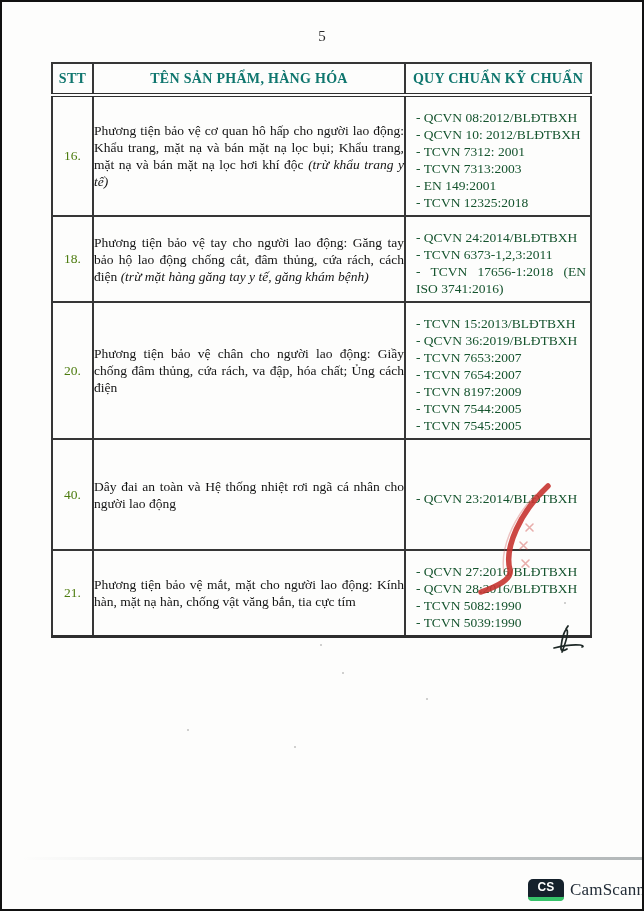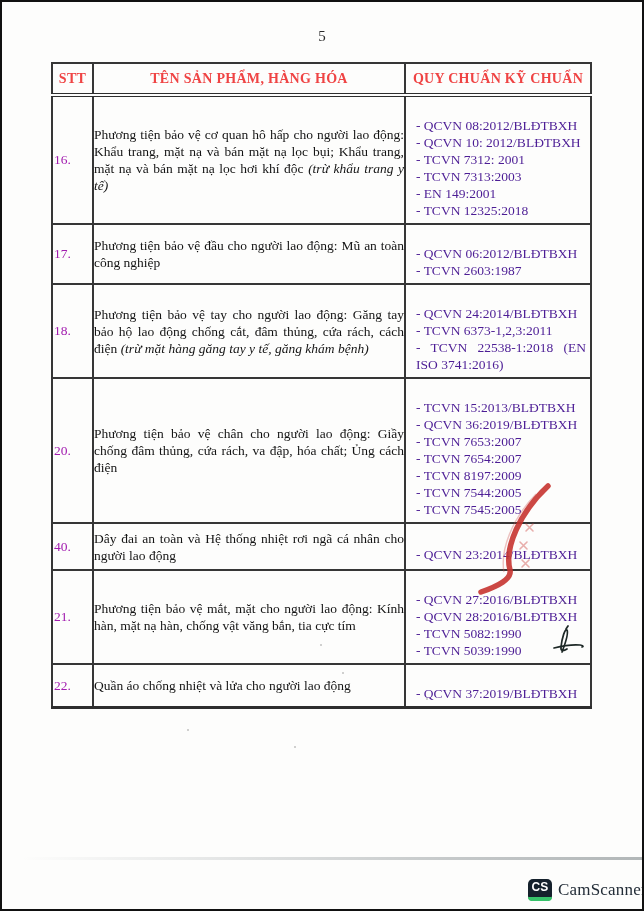--- a/index.html
+++ b/index.html
@@ -22,33 +22,33 @@
     width:539px;border-collapse:collapse;table-layout:fixed;
   }
   table.doc th,table.doc td{
     border:2px solid #363636;
     vertical-align:middle;
     box-sizing:border-box;
   }
   table.doc thead th{
     border-bottom:4px double #2e2e2e;
     font-size:14px;font-weight:bold;letter-spacing:.3px;
-    height:32px;text-align:center;padding:2px 2px;color:#ef4444;
+    height:32px;text-align:center;padding:2px 2px;color:#0f766e;
   }
   col.c1{width:41px}col.c2{width:312px}col.c3{width:186px}
   td.c-stt{
-    font-size:13.5px;color:#a21caf;
+    text-align:center;font-size:13.5px;color:#4d7c0f;
   }
   td.c-prod{
     padding:5px 0;font-size:13.5px;line-height:17px;
     text-align:justify;color:#141414;
   }
   td.c-prod .prod-note{font-style:italic;}
   td.c-std{
-    padding:20px 4px 4px 10px;font-size:13.5px;line-height:17px;color:#4c1d95;
+    padding:12px 4px 4px 10px;font-size:13.5px;line-height:17px;color:#14532d;
   }
   .std-line{text-align:justify;}
   #rows tr:nth-child(1) td{height:108px}
   #rows tr:nth-child(2) td{height:47px}
   #rows tr:nth-child(3) td{height:85px}
   #rows tr:nth-child(4) td{height:111px}
   #rows tr:nth-child(5) td{height:47px}
   #rows tr:nth-child(6) td{height:80px}
   #rows tr:nth-child(7) td{height:42px}
   table.doc tbody tr:last-child td{border-bottom:3px solid #2e2e2e;}
@@ -60,21 +60,21 @@
     position:absolute;left:20px;top:855px;width:624px;height:3px;
     background:linear-gradient(90deg,rgba(160,166,168,0) 0%,rgba(160,166,168,.25) 30%,rgba(130,138,141,.45) 68%,rgba(115,124,127,.55) 100%);
   }
   .speck{position:absolute;width:2px;height:2px;background:#777;opacity:.45;border-radius:50%;}
 
   .footer-brand{
     position:absolute;left:526px;top:876px;height:23px;
     display:flex;align-items:center;gap:6px;
   }
   .cs-icon{
-    position:relative;width:24px;height:22px;border-radius:5px;
+    position:relative;width:36px;height:22px;border-radius:5px;
     display:flex;align-items:flex-start;justify-content:center;text-align:center;
   }
   .cs-icon .cs-text{
     font-family:"Liberation Sans","DejaVu Sans",sans-serif;
     font-weight:bold;font-size:12px;color:#fff;line-height:17px;letter-spacing:.2px;
   }
   .cs-green{position:absolute;left:0;bottom:0;width:100%;height:4px;border-radius:0 0 5px 5px;}
   .brand-name{
     font-family:"Liberation Serif","DejaVu Serif",serif;
     font-size:17px;color:#222c37;letter-spacing:.2px;
@@ -107,36 +107,28 @@
       <td class="c-std">
             <div class="std-line">- QCVN 08:2012/BLĐTBXH</div>
             <div class="std-line">- QCVN 10: 2012/BLĐTBXH</div>
             <div class="std-line">- TCVN 7312: 2001</div>
             <div class="std-line">- TCVN 7313:2003</div>
             <div class="std-line">- EN 149:2001</div>
             <div class="std-line">- TCVN 12325:2018</div>
           </td>
     </tr>
 
-    <tr>
-      <td class="c-stt">17.</td>
-      <td class="c-prod"><span class="prod-main">Phương tiện bảo vệ đầu cho người lao động: Mũ an toàn công nghiệp</span></td>
-      <td class="c-std">
-            <div class="std-line">- QCVN 06:2012/BLĐTBXH</div>
-            <div class="std-line">- TCVN 2603:1987</div>
-          </td>
-    </tr>
 
     <tr>
       <td class="c-stt">18.</td>
       <td class="c-prod"><span class="prod-main">Phương tiện bảo vệ tay cho người lao động: Găng tay bảo hộ lao động chống cắt, đâm thủng, cứa rách, cách điện </span><span class="prod-note">(trừ mặt hàng găng tay y tế, găng khám bệnh)</span></td>
       <td class="c-std">
             <div class="std-line">- QCVN 24:2014/BLĐTBXH</div>
             <div class="std-line">- TCVN 6373-1,2,3:2011</div>
-            <div class="std-line">- TCVN 22538-1:2018 (EN ISO 3741:2016)</div>
+            <div class="std-line">- TCVN 17656-1:2018 (EN ISO 3741:2016)</div>
           </td>
     </tr>
 
     <tr>
       <td class="c-stt">20.</td>
       <td class="c-prod"><span class="prod-main">Phương tiện bảo vệ chân cho người lao động: Giầy chống đâm thủng, cứa rách, va đập, hóa chất; Ủng cách điện</span></td>
       <td class="c-std">
             <div class="std-line">- TCVN 15:2013/BLĐTBXH</div>
             <div class="std-line">- QCVN 36:2019/BLĐTBXH</div>
             <div class="std-line">- TCVN 7653:2007</div>
@@ -159,27 +151,20 @@
       <td class="c-stt">21.</td>
       <td class="c-prod"><span class="prod-main">Phương tiện bảo vệ mắt, mặt cho người lao động: Kính hàn, mặt nạ hàn, chống vật văng bắn, tia cực tím</span></td>
       <td class="c-std">
             <div class="std-line">- QCVN 27:2016/BLĐTBXH</div>
             <div class="std-line">- QCVN 28:2016/BLĐTBXH</div>
             <div class="std-line">- TCVN 5082:1990</div>
             <div class="std-line">- TCVN 5039:1990</div>
           </td>
     </tr>
 
-    <tr>
-      <td class="c-stt">22.</td>
-      <td class="c-prod"><span class="prod-main">Quần áo chống nhiệt và lửa cho người lao động</span></td>
-      <td class="c-std">
-            <div class="std-line">- QCVN 37:2019/BLĐTBXH</div>
-          </td>
-    </tr>
   </tbody>
   </table>
 
   <svg class="stamp" viewBox="0 0 170 145">
     <path d="M 86 14 C 58 40 42 76 48 98 C 50 107 36 114 19 120" fill="none" stroke="#c63430" stroke-width="5.5" stroke-linecap="round" opacity="0.9"></path>
     <path d="M 74 22 C 50 47 38 78 42 100" fill="none" stroke="#cf5450" stroke-width="1.4" opacity="0.35"></path>
     <g stroke="#d0504b" stroke-width="1.6" opacity="0.45" stroke-linecap="round">
       <path d="M 64 52 l 7 7 M 71 52 l -7 7"></path>
       <path d="M 58 70 l 7 7 M 65 70 l -7 7"></path>
       <path d="M 60 88 l 7 7 M 67 88 l -7 7"></path>

